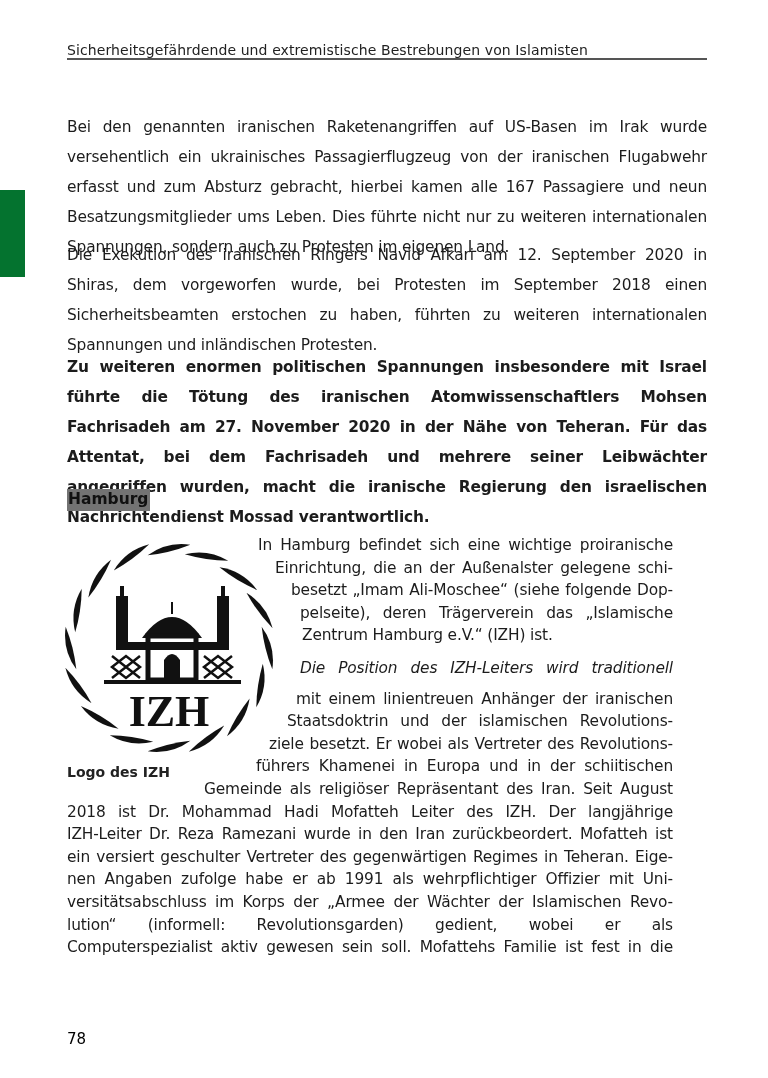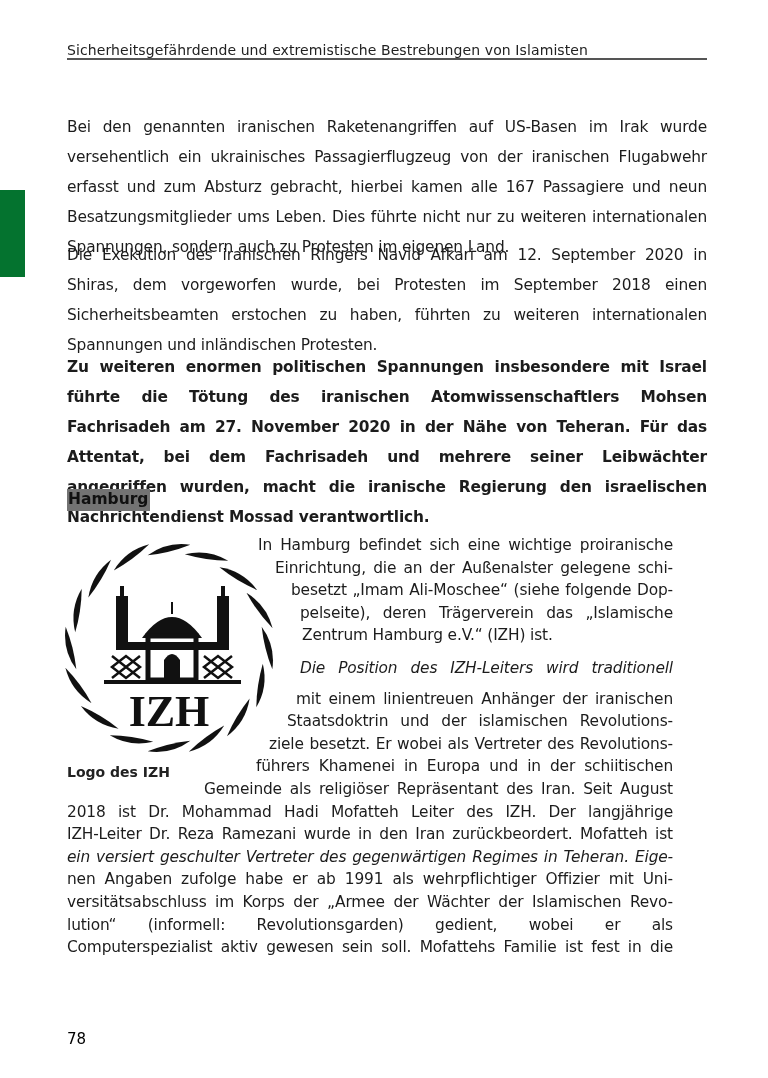--- a/index.html
+++ b/index.html
@@ -112,20 +112,20 @@
   </div>
 <div id="wrap2">
     <div class="wrap-line" style="left: 300px; top: 657px; width: 373px; font-style: italic;">Die Position des IZH-Leiters wird traditionell</div>
     <div class="wrap-line" style="left: 296px; top: 687.6px; width: 377px;">mit einem linientreuen Anhänger der iranischen</div>
     <div class="wrap-line" style="left: 287px; top: 710.2px; width: 386px;">Staatsdoktrin und der islamischen Revolutions-</div>
     <div class="wrap-line" style="left: 269px; top: 732.8px; width: 404px;">ziele besetzt. Er wobei als Vertreter des Revolutions-</div>
     <div class="wrap-line" style="left: 256px; top: 755.4px; width: 417px;">führers Khamenei in Europa und in der schiitischen</div>
     <div class="wrap-line" style="left: 204px; top: 778px; width: 469px;">Gemeinde als religiöser Repräsentant des Iran. Seit August</div>
     <div class="wrap-line" style="left: 67px; top: 800.6px; width: 606px;">2018 ist Dr. Mohammad Hadi Mofatteh Leiter des IZH. Der langjährige</div>
     <div class="wrap-line" style="left: 67px; top: 823.2px; width: 606px;">IZH-Leiter Dr. Reza Ramezani wurde in den Iran zurückbeordert. Mofatteh ist</div>
-    <div class="wrap-line" style="left: 67px; top: 845.8px; width: 606px; font-style: italic;">ein versiert geschulter Vertreter des gegenwärtigen Regimes in Teheran. Eige-</div>
+    <div class="wrap-line" style="left: 67px; top: 845.8px; width: 606px;">ein versiert geschulter Vertreter des gegenwärtigen Regimes in Teheran. Eige-</div>
     <div class="wrap-line" style="left: 67px; top: 868.4px; width: 606px;">nen Angaben zufolge habe er ab 1991 als wehrpflichtiger Offizier mit Uni-</div>
     <div class="wrap-line" style="left: 67px; top: 891px; width: 606px;">versitätsabschluss im Korps der „Armee der Wächter der Islamischen Revo-</div>
     <div class="wrap-line" style="left: 67px; top: 913.6px; width: 606px;">lution“ (informell: Revolutionsgarden) gedient, wobei er als</div>
     <div class="wrap-line" style="left: 67px; top: 936.2px; width: 606px;">Computerspezialist aktiv gewesen sein soll. Mofattehs Familie ist fest in die</div>
   </div>
 
 <div class="page-number">78</div>
 
 </body></html>

